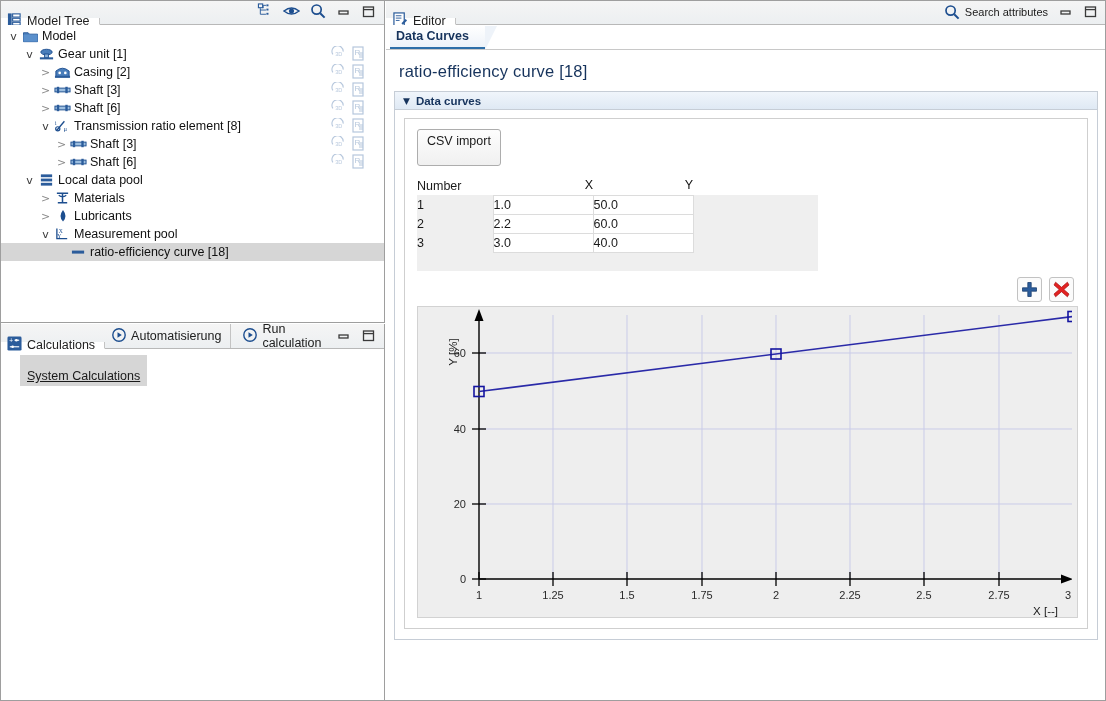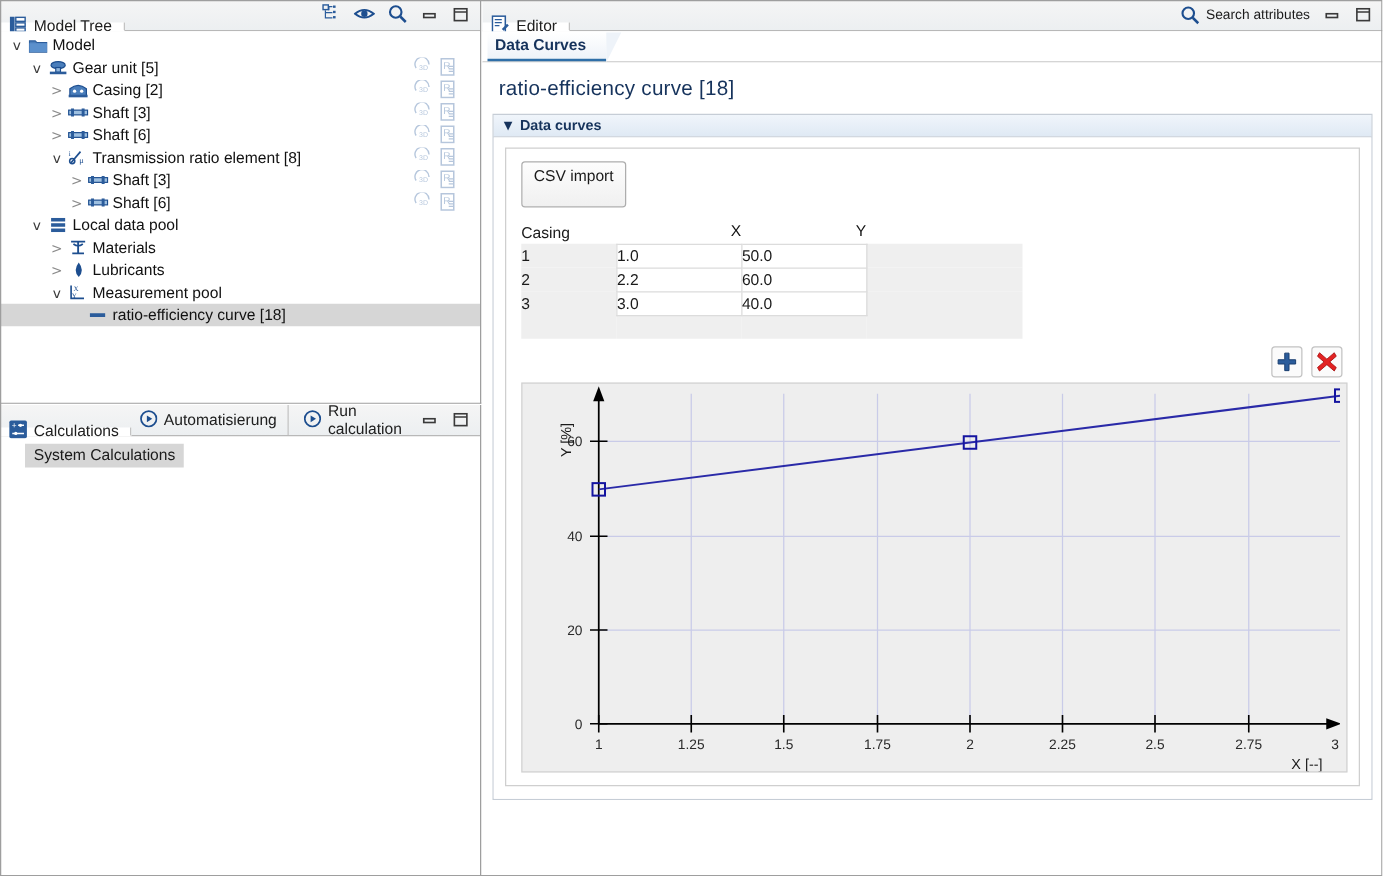--- a/index.html
+++ b/index.html
@@ -90,23 +90,24 @@
     width: 385px; height: 377px;
     background: #fff;
     border-right: 1px solid #9e9e9e;
     display: flex; flex-direction: column;
   }
   .calc-body { flex: 1; background: #fff; padding: 6px 0 0 0; }
   .calc-item {
     display: inline-block;
     margin-left: 20px;
     background: #d6d6d6;
-    padding: 2px 7px 3px 7px;
+    padding: 14px 7px 3px 7px;
     font-size: 12.5px;
     cursor: default;
+    text-decoration: underline;
   }
 
   
   #editor-panel {
     position: absolute; left: 386px; top: 0;
     width: 720px; height: 701px;
     background: #fff;
     display: flex; flex-direction: column;
   }
   .editor-subtabs {
@@ -307,21 +308,21 @@
 
       <div class="tree-row" style="padding-left:22px;">
         <span class="twisty" style="font-family:'DejaVu Sans',sans-serif;">v</span>
         <span class="t-icon">
           <svg width="17" height="14" viewBox="0 0 18 14">
             <ellipse cx="9" cy="5" rx="6" ry="3" fill="#4a7ebb" stroke="#1d4e8f"></ellipse>
             <rect x="7" y="7" width="4" height="4" fill="#8fb4da" stroke="#1d4e8f"></rect>
             <rect x="2" y="10.5" width="14" height="2.2" fill="#2b5c9b"></rect>
           </svg>
         </span>
-        <span class="t-label">Gear unit [5]</span>
+        <span class="t-label">Gear unit [1]</span>
         <span class="row-actions">
           <span>
             <svg width="15" height="14" viewBox="0 0 16 15">
                 <path d="M2 9 A6 6 0 1 1 13 6" fill="none" stroke="#2b5c9b" stroke-width="1.2"></path>
                 <text x="4.5" y="10.5" font-size="6" fill="#2b5c9b" font-family="sans-serif">3D</text>
               </svg>
           </span>
           <span>
             <svg width="14" height="15" viewBox="0 0 14 15">
                 <rect x="1" y="1" width="10" height="13" fill="#fff" stroke="#2b5c9b" stroke-width="1.2"></rect>
@@ -649,21 +650,21 @@
           <span>Data curves</span>
         </div>
         <div class="section-inner">
           <div class="curve-box">
 
             <span class="csv-btn">CSV import</span>
 
             <table class="dtable">
               <tbody>
                   <tr>
-                <td class="col-number th-number">Casing</td>
+                <td class="col-number th-number">Number</td>
                 <td class="col-val th-label">X</td>
                 <td class="col-val th-label">Y</td>
                 <td class="col-pad" style="background:#fff;"></td>
               </tr>
               <tr>
                 <td class="cell-num">1</td>
                 <td class="cell-val">1.0</td>
                 <td class="cell-val">50.0</td>
                 <td class="cell-blank-plain"></td>
               </tr>

